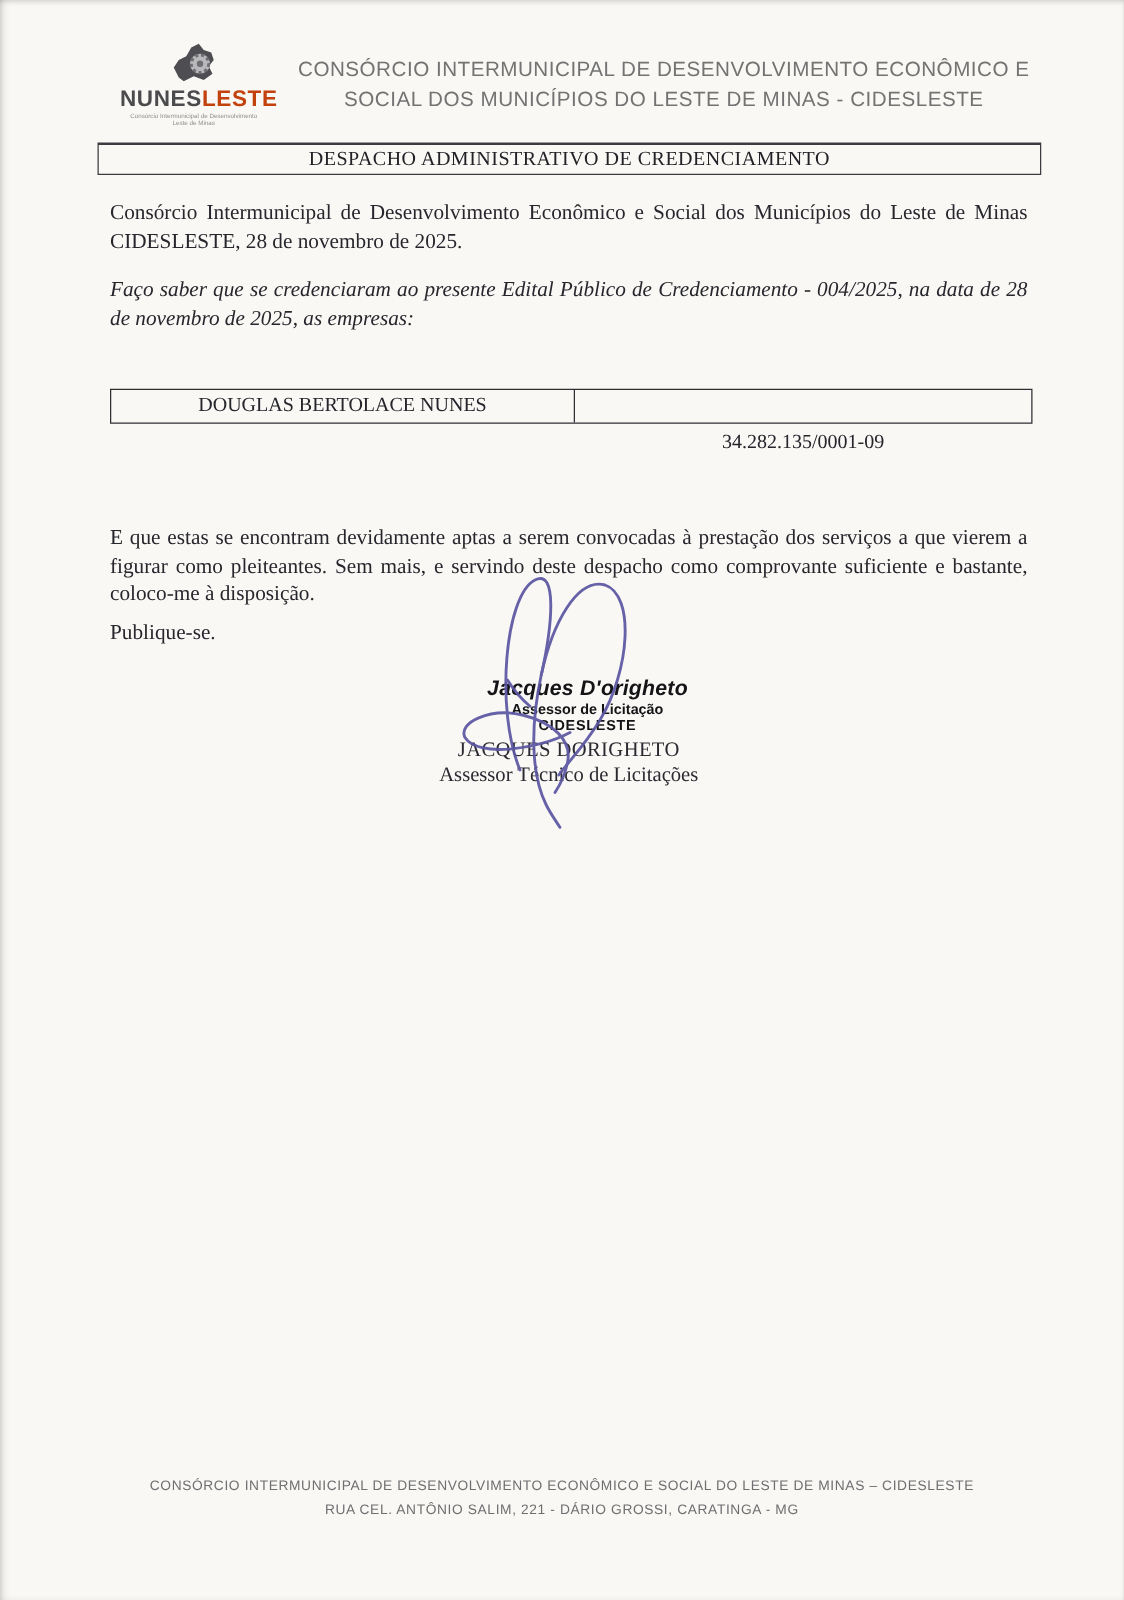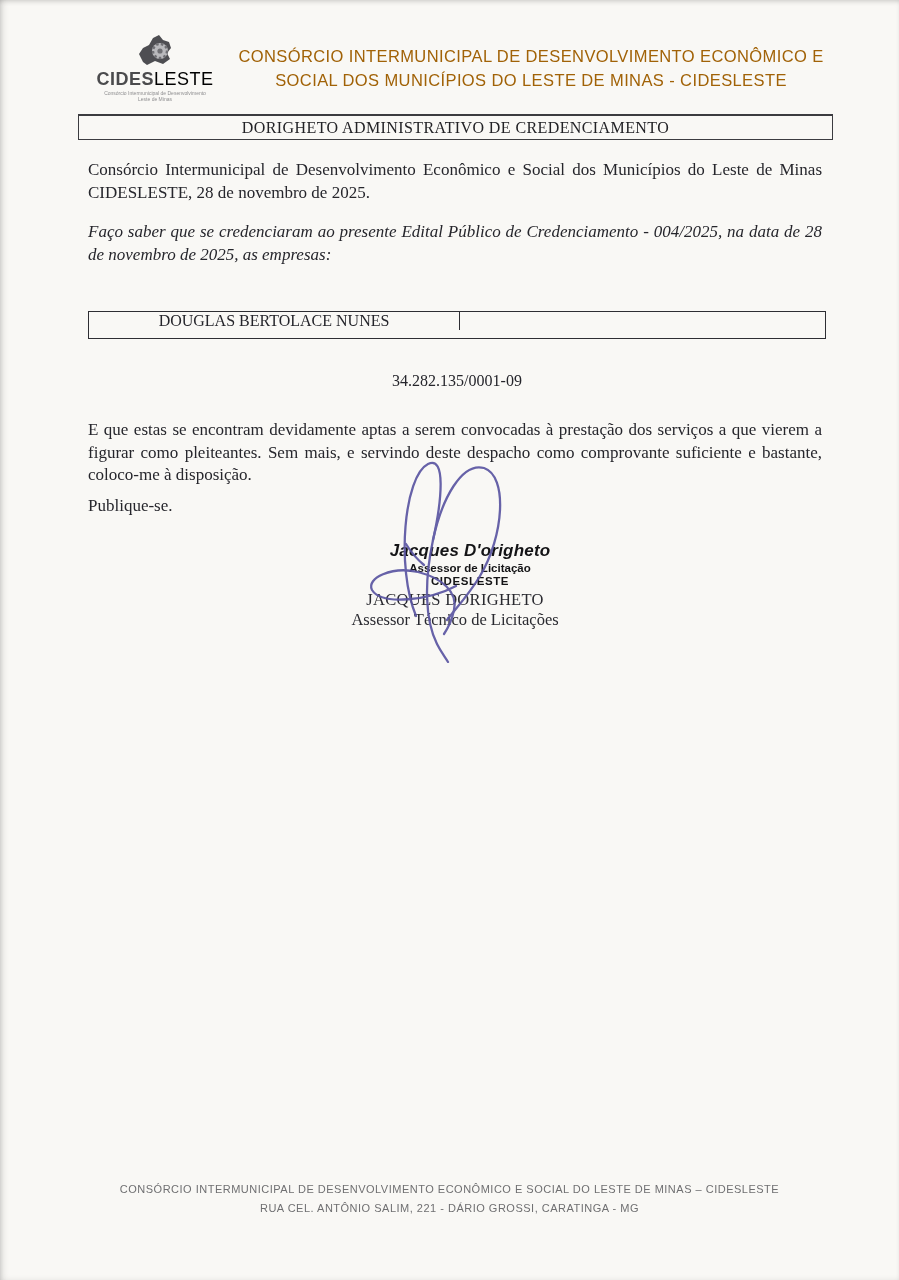--- a/index.html
+++ b/index.html
@@ -11,45 +11,45 @@
     box-shadow:inset 4px 0 8px -4px rgba(0,0,0,.25), inset 0 3px 6px -3px rgba(0,0,0,.2);
     font-family:"Liberation Serif", serif;
     color:#26262c;
     overflow:hidden;
   }
   
   .logo{position:absolute;left:96px;top:34px;width:118px;text-align:center;}
   .logo-map{display:block;margin:0 auto;}
   .wordmark{font-family:"Liberation Sans",sans-serif;font-size:18px;letter-spacing:.5px;line-height:18px;white-space:nowrap;}
   .wordmark .bold{font-weight:700;color:#4b4b4d;}
-  .wordmark .light{font-weight:400;color:#000000;}
+  .wordmark .light{font-weight:700;color:#c2410c;}
   .tagline{font-family:"Liberation Sans",sans-serif;font-size:5px;color:#8e8e90;line-height:6px;margin-top:2px;}
   .org-title{
     position:absolute;left:238px;top:44px;width:586px;
     text-align:center;
     font-family:"Liberation Sans",sans-serif;
     font-size:16.5px;line-height:24px;letter-spacing:.4px;
-    color:#a16207;font-weight:400;
+    color:#737373;font-weight:400;
   }
   
   .doc-title-box{
     position:absolute;left:78px;top:114px;width:753px;height:23px;
     border:1.5px solid #3c3c40;border-top-width:2px;
     display:flex;align-items:center;justify-content:center;
     font-size:16px;letter-spacing:.4px;color:#222226;
   }
   .para{position:absolute;left:88px;width:734px;font-size:17px;line-height:22.5px;text-align:justify;}
   .p-dateline{top:142px;}
   .p-notice{top:204px;font-style:italic;}
   .p-closing{top:402px;}
   .p-publish{top:478px;text-align:left;}
   
   .cred-table{
     position:absolute;left:88px;top:311px;width:738px;height:28px;
-    border:1.6px solid #2e2e33;display:flex;box-sizing:border-box;flex-direction:column;
+    border:1.6px solid #2e2e33;display:flex;box-sizing:border-box;
   }
   .cred-cell{display:flex;align-items:center;justify-content:center;font-size:16px;color:#25252b;}
   .cell-company{width:370px;border-right:1.6px solid #2e2e33;}
   .cell-cnpj{flex:1;margin-top:42px;}
   
   .sig-ink{position:absolute;left:330px;top:448px;z-index:3;pointer-events:none;opacity:.92;}
   .stamp{position:absolute;left:345px;width:250px;text-align:center;font-family:"Liberation Sans",sans-serif;color:#141416;z-index:2;}
   .stamp-name{top:541px;font-size:17px;font-weight:700;font-style:italic;letter-spacing:.2px;}
   .stamp-role{top:562px;font-size:11.5px;font-weight:700;}
   .stamp-org{top:575px;font-size:11.5px;font-weight:700;letter-spacing:.6px;}
@@ -70,33 +70,33 @@
 
   <div class="logo">
     <svg class="logo-map" width="52" height="36" viewBox="0 0 52 36">
       <path d="M14 28 L10 20 L14 14 L20 11 L24 4 L30 1 L34 6 L40 8 L42 14 L38 19 L41 25 L34 30 L26 27 L18 31 Z" fill="#4e4e52"></path>
       <g>
         <circle cx="31" cy="17" r="8" fill="#b9b9bc"></circle>
         <circle cx="31" cy="17" r="7" fill="none" stroke="#6f6f73" stroke-width="2.4" stroke-dasharray="2.6 2.2"></circle>
         <circle cx="31" cy="17" r="2.6" fill="#6f6f73"></circle>
       </g>
     </svg>
-    <div class="wordmark"><span class="bold">CIDES</span><span class="light">LESTE</span></div>
+    <div class="wordmark"><span class="bold">NUNES</span><span class="light">LESTE</span></div>
     <div class="tagline">
       <div>Consórcio Intermunicipal de Desenvolvimento</div>
       <div>Leste de Minas</div>
     </div>
   </div>
 
   <div class="org-title">
     <div>CONSÓRCIO INTERMUNICIPAL DE DESENVOLVIMENTO ECONÔMICO E</div>
     <div>SOCIAL DOS MUNICÍPIOS DO LESTE DE MINAS - CIDESLESTE</div>
   </div>
 
-  <div class="doc-title-box">DORIGHETO ADMINISTRATIVO DE CREDENCIAMENTO</div>
+  <div class="doc-title-box">DESPACHO ADMINISTRATIVO DE CREDENCIAMENTO</div>
 
   <p class="para p-dateline">Consórcio Intermunicipal de Desenvolvimento Econômico e Social dos Municípios do Leste de Minas CIDESLESTE, 28 de novembro de 2025.</p>
   <p class="para p-notice">Faço saber que se credenciaram ao presente Edital Público de Credenciamento - 004/2025, na data de 28 de novembro de 2025, as empresas:</p>
 
   <div class="cred-table">
     <div class="cred-cell cell-company">DOUGLAS BERTOLACE NUNES</div>
     <div class="cred-cell cell-cnpj">34.282.135/0001-09</div>
   </div>
 
   <p class="para p-closing">E que estas se encontram devidamente aptas a serem convocadas à prestação dos serviços a que vierem a figurar como pleiteantes. Sem mais, e servindo deste despacho como comprovante suficiente e bastante, coloco-me à disposição.</p>

